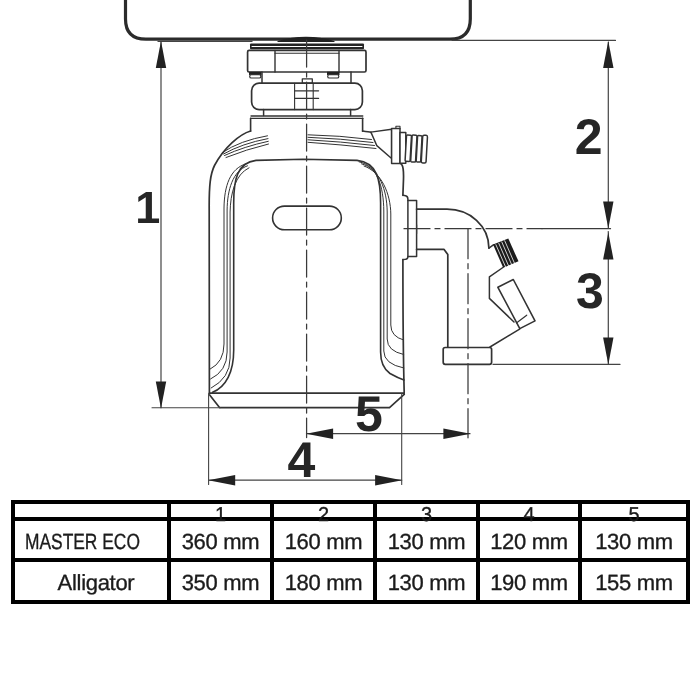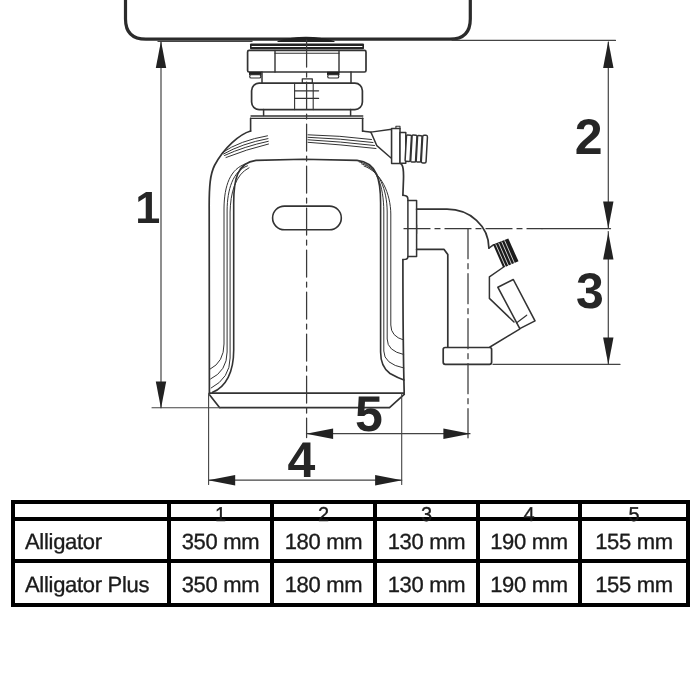--- a/index.html
+++ b/index.html
@@ -5,21 +5,21 @@
 html,body{margin:0;padding:0;background:#fff;width:700px;height:700px;overflow:hidden;}
 *{box-sizing:border-box;}
 body{font-family:"Liberation Sans", sans-serif;-webkit-font-smoothing:antialiased;text-rendering:geometricPrecision;}
 #stage{position:relative;width:700px;height:700px;background:#fff;}
 svg{position:absolute;left:0;top:0;}
 table.dim{position:absolute;left:11px;top:500px;width:675px;border-collapse:collapse;table-layout:fixed;color:#1b1b1b;will-change:transform;}
 table.dim td{border:4px solid #000;font-size:22px;letter-spacing:-0.3px;text-align:center;vertical-align:middle;padding:4px 0 0 0;white-space:nowrap;-webkit-text-stroke:0.35px #1b1b1b;}
 table.dim tr.hd td{font-size:20px;height:16px;line-height:13px;padding:0;}
 .hs{display:inline-block;transform:translateY(4.6px);}
 table.dim tr.r1 td{height:41px;}
-table.dim tr.r2 td{height:42px;}
+table.dim tr.r2 td{height:42px;text-align:center;}
 table.dim tr.r3 td{height:44px;}
 table.dim tr.r4 td{height:41px;}
 table.dim td.nm{text-align:left;padding-left:10px;}
 .cnd{display:inline-block;transform:scaleX(0.79);transform-origin:0 50%;letter-spacing:0;}
 </style>
 </head>
 <body>
 <div id="stage">
 <svg width="700" height="700" viewBox="0 0 700 700" style="will-change:transform;">
 
@@ -201,34 +201,34 @@
 <tbody>
         <tr class="hd">
           <td></td>
           <td><span class="hs">1</span></td>
           <td><span class="hs">2</span></td>
           <td><span class="hs">3</span></td>
           <td><span class="hs">4</span></td>
           <td><span class="hs">5</span></td>
         </tr>
 
+<tr class="r1">
+          <td class="nm"><span class="cnd">MASTER ECO</span></td>
+          <td>360 mm</td>
+          <td>160 mm</td>
+          <td>130 mm</td>
+          <td>120 mm</td>
+          <td>130 mm</td>
+        </tr>
 
 <tr class="r2">
           <td class="nm">Alligator</td>
           <td>350 mm</td>
           <td>180 mm</td>
           <td>130 mm</td>
           <td>190 mm</td>
           <td>155 mm</td>
         </tr>
 
-<tr class="r3">
-          <td class="nm">Alligator Plus</td>
-          <td>350 mm</td>
-          <td>180 mm</td>
-          <td>130 mm</td>
-          <td>190 mm</td>
-          <td>155 mm</td>
-        </tr>
 
 </tbody>
     </table>
 </div>
 
 </body></html>

